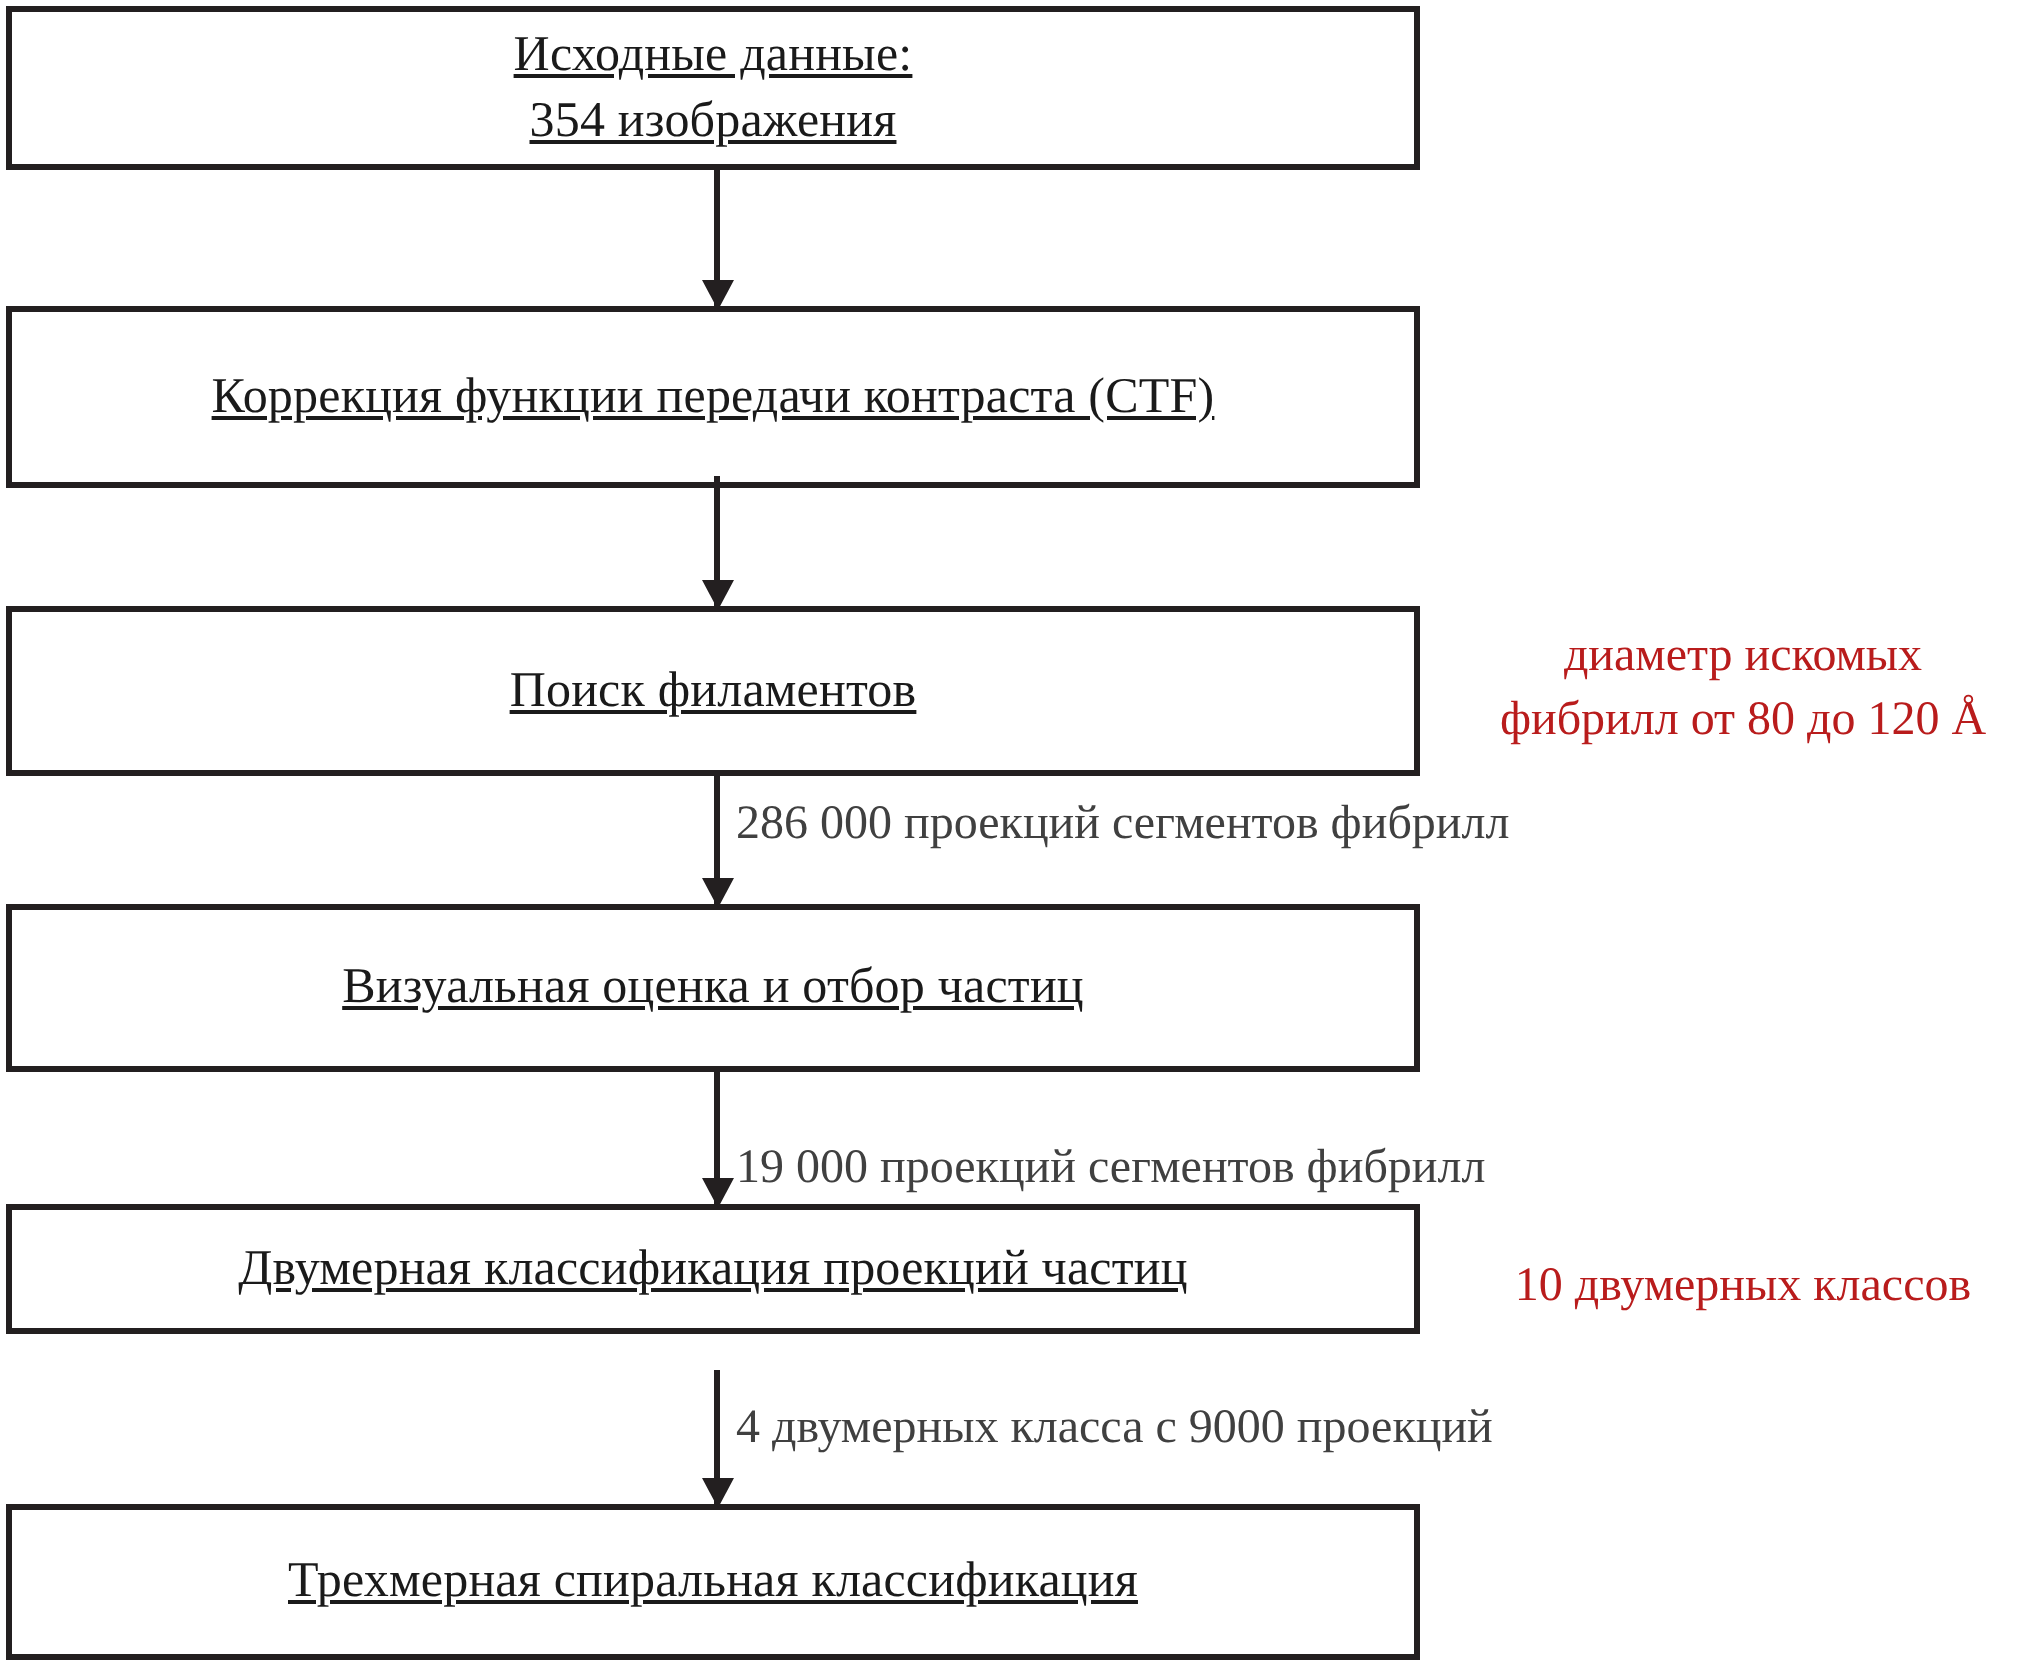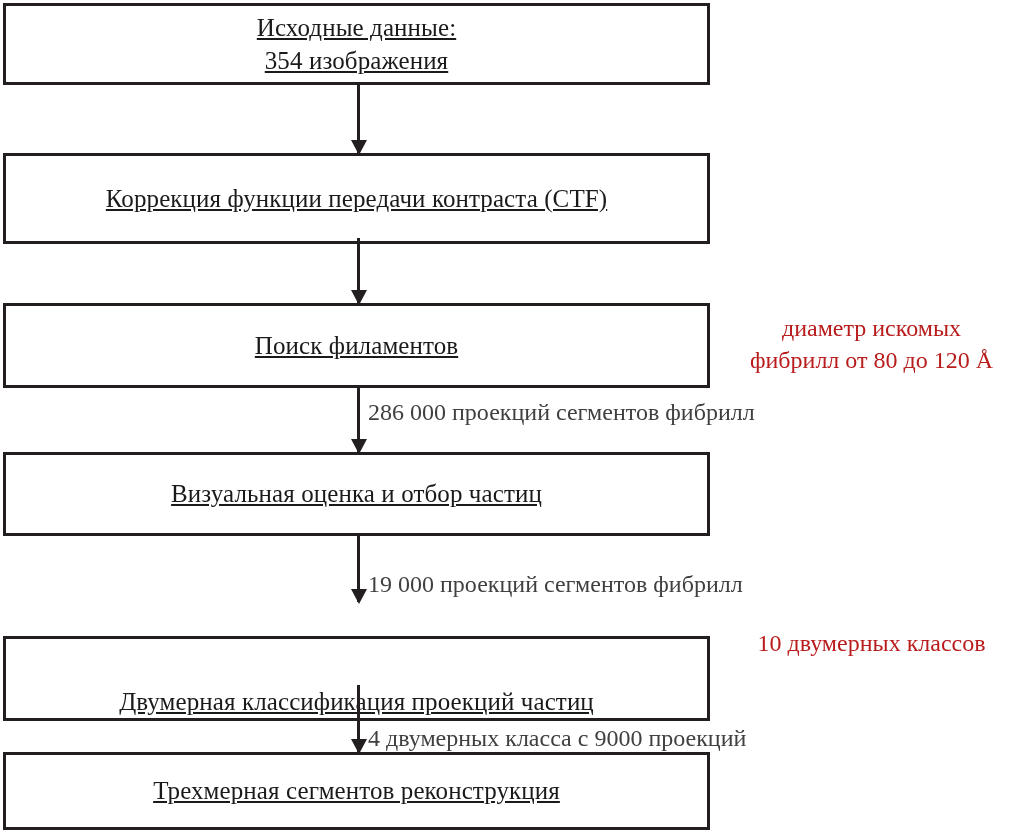--- a/index.html
+++ b/index.html
@@ -38,21 +38,21 @@
     letter-spacing: 0.1px;
     padding: 0 12px;
     white-space: pre-line;
     text-decoration: underline;
   }
   
   #node-0 { top: 3px;   height: 82px; }
   #node-1 { top: 153px; height: 91px; }
   #node-2 { top: 303px; height: 85px; }
   #node-3 { top: 452px; height: 84px; }
-  #node-4 { top: 636px; height: 85px; align-items: flex-end; }
+  #node-4 { top: 602px; height: 65px; }
   #node-5 { top: 752px; height: 78px; }
 
   
   .arrow {
     position: absolute;
     left: 357px;
     width: 3px;
     background: #231f20;
   }
   .arrow::after {
@@ -77,21 +77,21 @@
   .edge-label {
     position: absolute;
     left: 368px;
     font-size: 24px;
     line-height: 1.2;
     color: #404040;
     white-space: nowrap;
   }
   #edge-label-0 { top: 398px; }
   #edge-label-1 { top: 536px; margin-top: 34px; }
-  #edge-label-2 { top: 700px; margin-top: 24px; }
+  #edge-label-2 { top: 700px; }
 
   
   .side-note {
     position: absolute;
     left: 722px;
     width: 299px;
     font-size: 24px;
     line-height: 1.32;
     color: #b91c1c;
     text-align: center;
@@ -120,21 +120,21 @@
 
   <div class="node" id="node-2">
     <span class="node-label">Поиск филаментов</span>
   </div>
 
   <div class="node" id="node-4">
     <span class="node-label">Двумерная классификация проекций частиц</span>
   </div>
 
   <div class="node" id="node-5">
-    <span class="node-label">Трехмерная сегментов реконструкция</span>
+    <span class="node-label">Трехмерная спиральная классификация</span>
   </div>
 
   <div class="arrow" id="arrow-0"></div>
   <div class="arrow" id="arrow-1"></div>
   <div class="arrow" id="arrow-2"></div>
   <div class="arrow" id="arrow-3"></div>
   <div class="arrow" id="arrow-4"></div>
 
   <div class="edge-label" id="edge-label-0">286 000 проекций сегментов фибрилл</div>
   <div class="edge-label" id="edge-label-1">19 000 проекций сегментов фибрилл</div>

